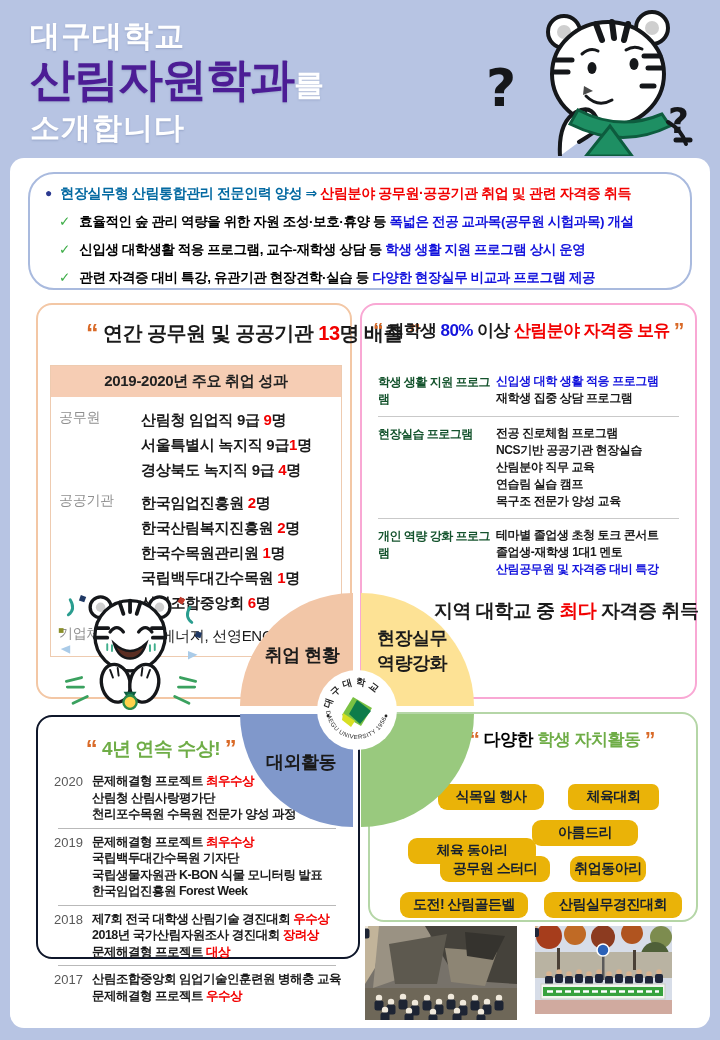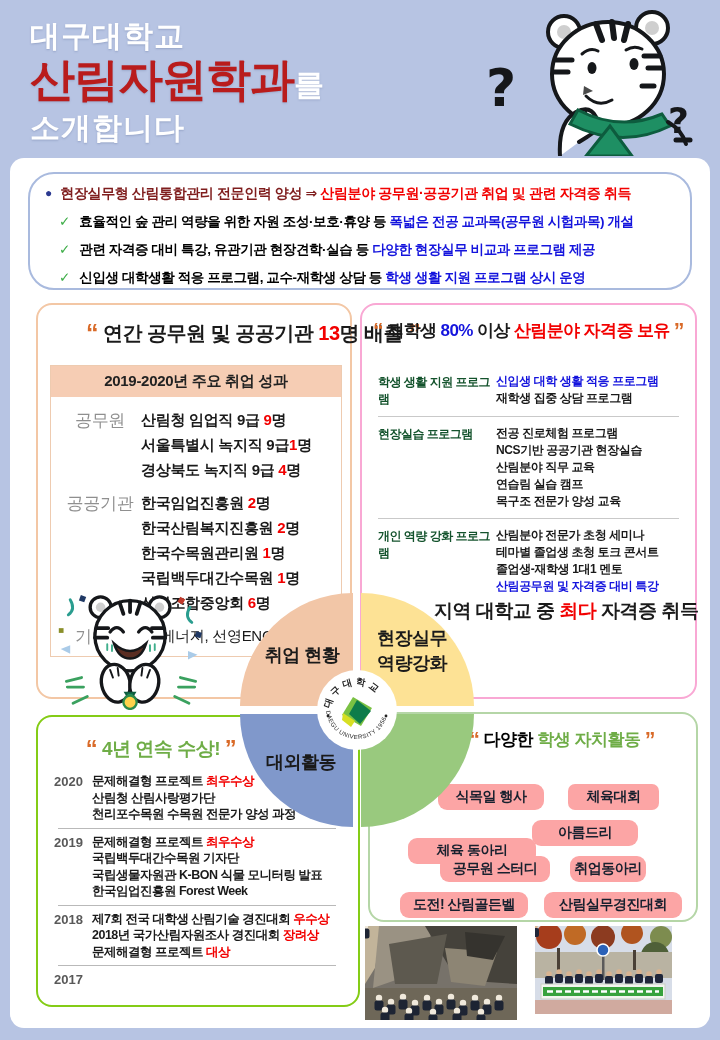--- a/index.html
+++ b/index.html
@@ -3,22 +3,22 @@
 <meta charset="utf-8">
 <style>
   html,body{margin:0;padding:0;}
   body{width:720px;height:1040px;font-family:"Liberation Sans","DejaVu Sans",sans-serif;}
   .poster{position:relative;width:720px;height:1040px;background:#b7c4e3;overflow:hidden;}
   .abs{position:absolute;}
   .b{font-weight:bold;}
   .nw{white-space:nowrap;}
   .red{color:#f20000;}
   .blue{color:#1414dd;}
-  .navy{color:#7f1d1d;}
-  .green{color:#b91c1c;}
+  .navy{color:#0369a1;}
+  .green{color:#4c1d95;}
   .olivegreen{color:#6fad47;}
   .qt{color:#d96a28;font-size:1.25em;font-weight:bold;vertical-align:-2px;}
   
   .hdr-line1,.hdr-line3{color:#fff;font-size:30px;font-weight:bold;letter-spacing:1px;text-shadow:0 1px 2px rgba(90,105,150,.35);}
   .hdr-line2{font-size:45px;font-weight:bold;letter-spacing:-1px;line-height:46px;text-shadow:0 1px 2px rgba(90,105,150,.3);}
   .hdr-line2 .pcl{font-size:30px;color:#fff;}
   .qmark{color:#15171a;font-weight:bold;font-family:"DejaVu Sans",sans-serif;}
   
   .card{left:10px;top:158px;width:700px;height:870px;background:#ffffff;border-radius:14px;}
   
@@ -28,51 +28,51 @@
   .chk{color:#3fae49;font-weight:bold;margin-right:6px;}
   .bdot{color:#2b3990;font-size:12px;margin-right:5px;vertical-align:1px;}
   
   .empbox{left:26px;top:145px;width:316px;height:396px;border:2px solid #f3c7a5;border-radius:16px;box-sizing:border-box;}
   .boxtitle{position:absolute;left:0;right:0;top:14px;text-align:center;font-weight:bold;color:#1a1a1a;}
   .empbox .boxtitle{font-size:20px;letter-spacing:-0.5px;margin-left:48px;}
   .emp-table{position:absolute;left:12px;top:60px;width:290px;border:1px solid #eecbb0;background:#fff;}
   .emp-head{background:#f6cdb4;text-align:center;font-weight:bold;font-size:15px;letter-spacing:-0.3px;padding:6px 0;color:#222;}
   .emp-body{padding:10px 8px 8px 8px;display:flex;flex-direction:column;gap:8px;}
   .emp-group{display:grid;grid-template-columns:82px 1fr;}
-  .emp-cat{color:#8f8f8f;font-size:17px;letter-spacing:-0.3px;padding-top:2px;text-align:center;}
+  .emp-cat{color:#8f8f8f;font-size:14px;letter-spacing:-0.3px;padding-top:2px;}
   .emp-lines{font-size:15px;font-weight:bold;line-height:25px;color:#1a1a1a;letter-spacing:-0.3px;white-space:nowrap;}
   .emp-lines .corp{font-weight:normal;}
   
   .certbox{left:350px;top:145px;width:337px;height:396px;border:2px solid #f9a8d4;border-radius:16px;box-sizing:border-box;padding:0 14px;}
   .certbox .boxtitle{font-size:17px;letter-spacing:-0.6px;}
   .cert-rows{position:absolute;left:16px;right:16px;top:68px;}
   .cert-row{display:grid;grid-template-columns:118px 1fr;}
   .cert-label{font-size:12px;font-weight:bold;color:#14532d;letter-spacing:-0.5px;padding-top:1px;}
   .cert-items{font-size:12px;font-weight:bold;color:#1a1a1a;letter-spacing:-0.4px;line-height:17px;white-space:nowrap;}
   .hr{height:1px;background:#c9c9c9;margin:8px 0;}
   .footnote{position:absolute;left:72px;top:293px;font-size:19px;font-weight:bold;color:#1a1a1a;letter-spacing:-0.5px;white-space:nowrap;}
   
   .quad{position:absolute;width:113px;height:113px;z-index:5;}
   .q-tl{left:230px;top:435px;background:#f2c6a7;border-radius:113px 0 0 0;}
   .q-tr{left:351px;top:435px;background:#fde295;border-radius:0 113px 0 0;}
   .q-bl{left:230px;top:556px;background:#8098cb;border-radius:0 0 0 113px;}
   .q-br{left:351px;top:556px;background:#99c97e;border-radius:0 0 113px 0;}
   .qlabel{position:absolute;z-index:7;font-weight:bold;font-size:18px;color:#1a1a1a;text-align:center;letter-spacing:-0.5px;line-height:25px;white-space:nowrap;}
   .logo-circle{position:absolute;left:307px;top:512px;width:80px;height:80px;background:#fff;border-radius:50%;z-index:8;}
   
-  .awdbox{left:26px;top:557px;width:324px;height:292px;border:2px solid #84cc16;border-radius:16px;box-sizing:border-box;padding:14px 20px 0 16px;z-index:1;}
+  .awdbox{left:26px;top:557px;width:324px;height:244px;border:2px solid #0f172a;border-radius:16px;box-sizing:border-box;padding:14px 20px 0 16px;z-index:1;}
   .awd-title{text-align:center;font-size:19px;font-weight:bold;letter-spacing:-0.5px;margin:4px 0 10px 0;}
   .awd-entry{display:grid;grid-template-columns:38px 1fr;}
-  .awd-year{font-size:13px;font-weight:bold;color:#595959;padding-top:1px;}
+  .awd-year{font-size:13px;font-weight:normal;color:#595959;padding-top:1px;}
   .awd-lines{font-size:12.5px;font-weight:bold;color:#1a1a1a;letter-spacing:-0.5px;line-height:16.5px;white-space:nowrap;}
   .awd-hr{height:1px;background:#b9b9b9;margin:5px 2px 5px 4px;}
   
   .actbox{left:358px;top:554px;width:330px;height:210px;border:2px solid #b5d6a7;border-radius:16px;box-sizing:border-box;z-index:1;}
   .act-title{position:absolute;left:66px;right:8px;top:14px;text-align:center;font-size:17px;font-weight:bold;letter-spacing:-0.5px;white-space:nowrap;}
-  .badge{position:absolute;background:#fca5a5;border-radius:9px;font-size:14px;font-weight:bold;color:#17202e;text-align:center;padding:4px 0;letter-spacing:-0.5px;}
+  .badge{position:absolute;background:#eab308;border-radius:9px;font-size:14px;font-weight:bold;color:#17202e;text-align:center;padding:4px 0;letter-spacing:-0.5px;}
   
   .photo{position:absolute;overflow:hidden;}
   .tiger-top{position:absolute;left:500px;top:2px;width:212px;height:154px;}
   .tiger-clap{position:absolute;left:45px;top:432px;width:152px;height:120px;z-index:4;}
 </style>
 </head>
 <body>
 
 <div class="poster">
 
@@ -123,25 +123,25 @@
       <div class="hl nw">
         <span class="bdot">●</span>
         <span class="navy b">현장실무형 산림통합관리 전문인력 양성 ⇒ </span><span class="red b">산림분야 공무원·공공기관 취업 및 관련 자격증 취득</span>
       </div>
       <div class="pt nw">
         <span class="chk">✓</span>
         <span class="b">효율적인 숲 관리 역량을 위한 자원 조성·보호·휴양 등 </span><span class="blue b">폭넓은 전공 교과목(공무원 시험과목) 개설</span>
       </div>
       <div class="pt nw">
         <span class="chk">✓</span>
-        <span class="b">관련 자격증 대비 특강, 유관기관 현장견학·실습 등 </span><span class="blue b">다양한 현장실무 비교과 프로그램 제공</span>
+        <span class="b">신입생 대학생활 적응 프로그램, 교수-재학생 상담 등 </span><span class="blue b">학생 생활 지원 프로그램 상시 운영</span>
       </div>
       <div class="pt nw">
         <span class="chk">✓</span>
-        <span class="b">신입생 대학생활 적응 프로그램, 교수-재학생 상담 등 </span><span class="blue b">학생 생활 지원 프로그램 상시 운영</span>
+        <span class="b">관련 자격증 대비 특강, 유관기관 현장견학·실습 등 </span><span class="blue b">다양한 현장실무 비교과 프로그램 제공</span>
       </div>
     </div>
 
     <div class="abs empbox">
       <div class="boxtitle nw">
         <span class="qt">“</span>
         <span>연간 공무원 및 공공기관 </span><span class="red">13</span><span>명 배출</span>
         <span class="qt">”</span>
       </div>
       <div class="emp-table">
@@ -197,21 +197,20 @@
             <div>NCS기반 공공기관 현장실습</div>
             <div>산림분야 직무 교육</div>
             <div>연습림 실습 캠프</div>
             <div>목구조 전문가 양성 교육</div>
           </div>
         </div>
         <div class="hr"></div>
         <div class="cert-row">
           <div class="cert-label">개인 역량 강화 프로그램</div>
           <div class="cert-items">
-            <div>산림분야 전문가 초청 세미나</div>
             <div>테마별 졸업생 초청 토크 콘서트</div>
             <div>졸업생-재학생 1대1 멘토</div>
             <div class="blue">산림공무원 및 자격증 대비 특강</div>
           </div>
         </div>
       </div>
       <div class="footnote">
         <span>지역 대학교 중 </span><span class="red">최다</span><span> 자격증 취득</span>
       </div>
     </div>
@@ -307,20 +306,24 @@
         <div class="awd-year">2018</div>
         <div class="awd-lines">
           <div><span>제7회 전국 대학생 산림기술 경진대회 </span><span class="red">우수상</span></div>
           <div><span>2018년 국가산림자원조사 경진대회 </span><span class="red">장려상</span></div>
           <div><span>문제해결형 프로젝트 </span><span class="red">대상</span></div>
         </div>
       </div>
       <div class="awd-hr"></div>
       <div class="awd-entry">
         <div class="awd-year">2017</div>
+        <div class="awd-lines">
+          <div><span>산림조합중앙회 임업기술인훈련원 병해충 교육</span></div>
+          <div><span>문제해결형 프로젝트 </span><span class="red">우수상</span></div>
+        </div>
       </div>
     </div>
 
     <div class="abs actbox">
       <div class="act-title">
         <span class="qt">“</span>
         <span>다양한 </span><span class="olivegreen">학생 자치활동</span>
         <span class="qt">”</span>
       </div>
       <div class="badge" style="left:68px;top:70px;width:106px;">식목일 행사</div>

